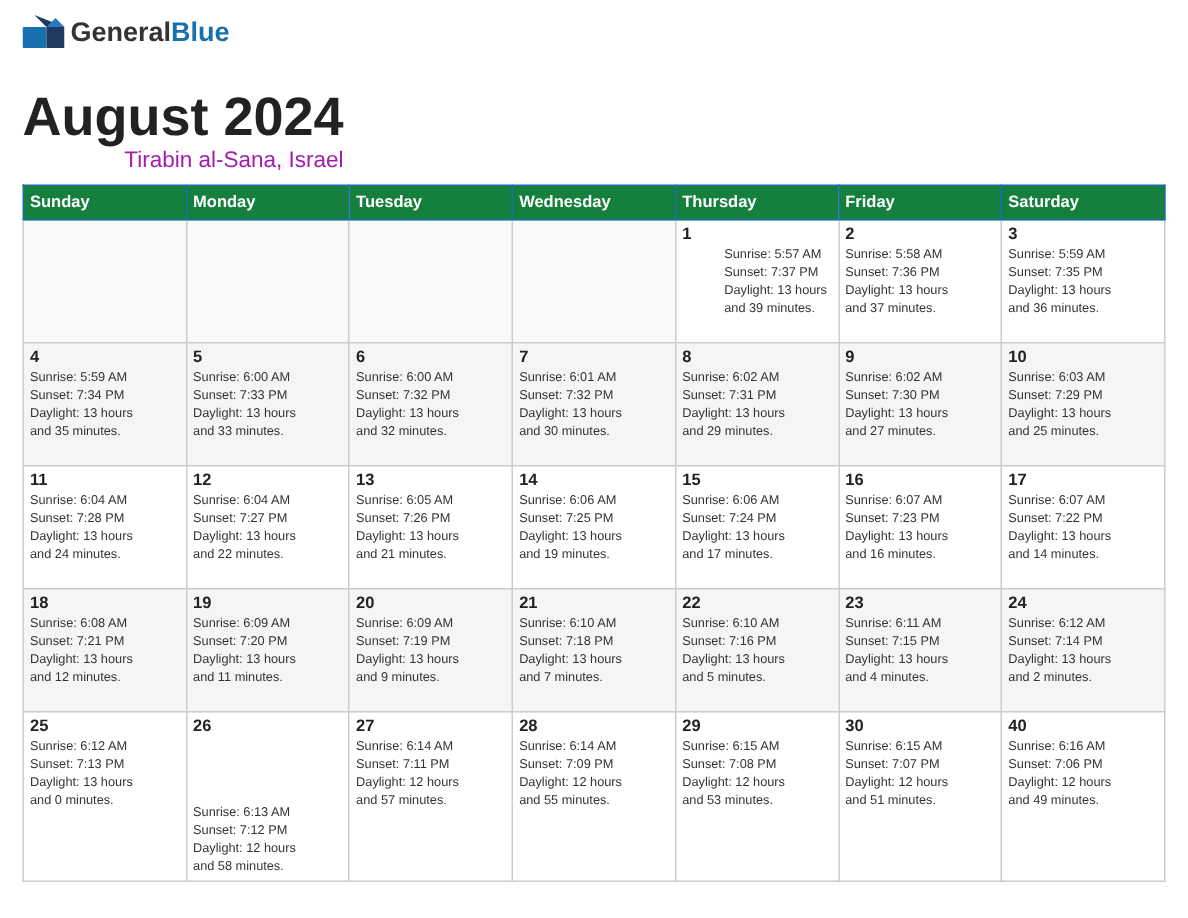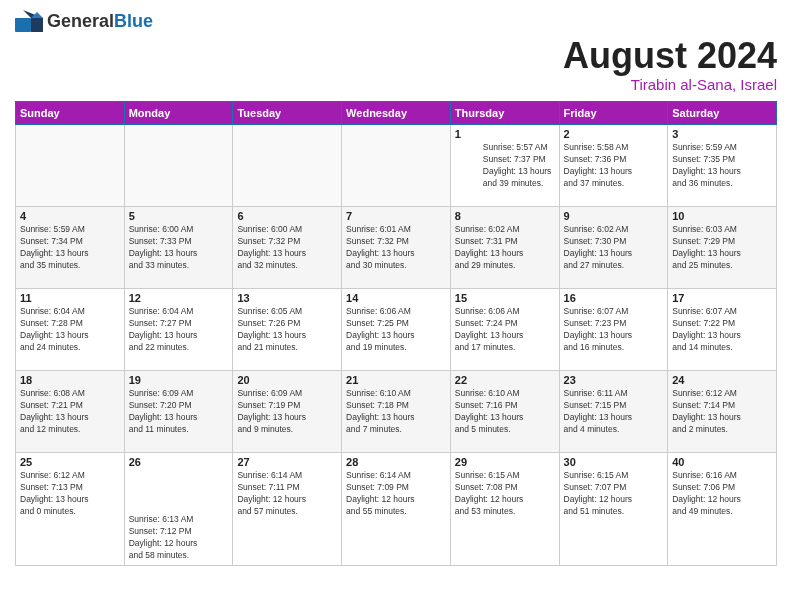--- a/index.html
+++ b/index.html
@@ -13,20 +13,21 @@
     .page {
       width: 792px;
       height: 612px;
       padding: 10px 15px;
     }
     .header {
       display: flex;
       justify-content: space-between;
       align-items: flex-start;
       margin-bottom: 8px;
+      flex-direction: column;
     }
     .logo {
       display: flex;
       align-items: center;
       gap: 4px;
     }
     .logo-text {
       font-size: 18px;
       font-weight: bold;
     }
@@ -74,21 +75,21 @@
       height: 82px;
       background: #fff;
     }
     .calendar tr:nth-child(even) td {
       background: #f5f5f5;
     }
     .calendar tr:nth-child(odd) td {
       background: #fff;
     }
     
-    .calendar thead tr th { background: #a21caf; }
+    .calendar thead tr th { background: #15803d; }
     .day-number {
       font-size: 11px;
       font-weight: bold;
       color: #222;
       display: block;
       margin-bottom: 2px;
     }
     .day-detail {
       font-size: 8.5px;
       color: #333;

